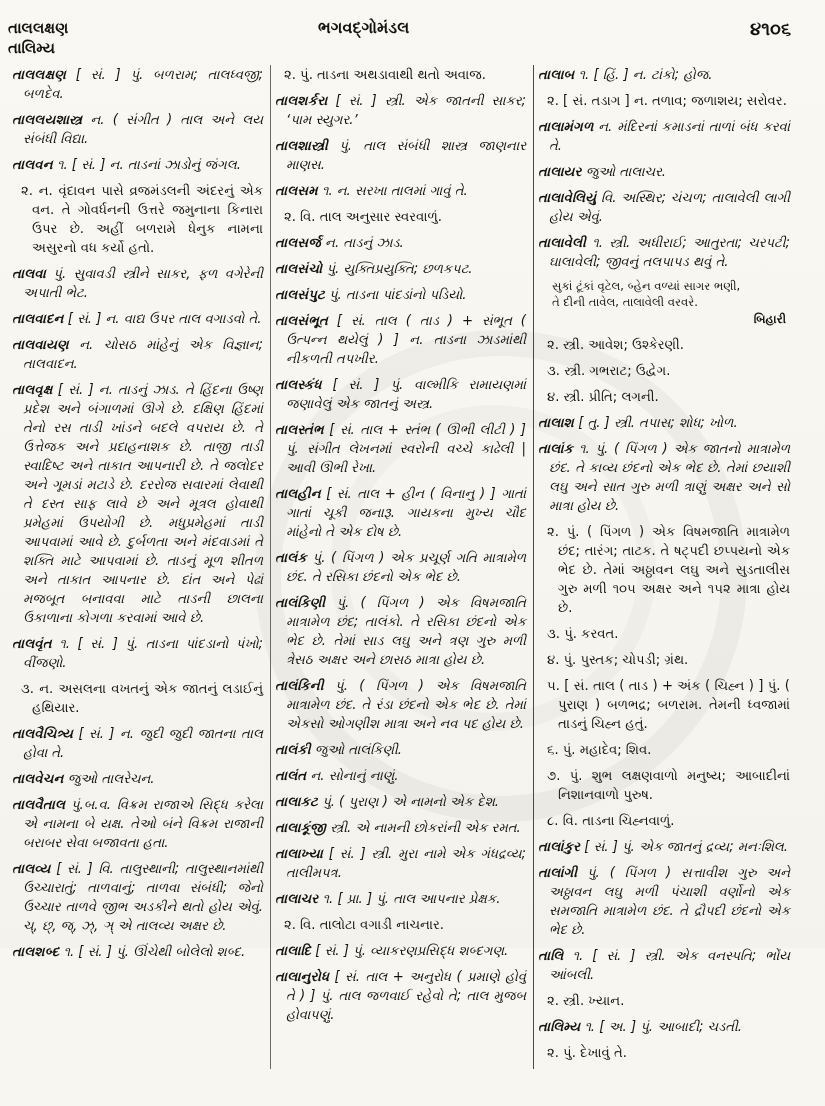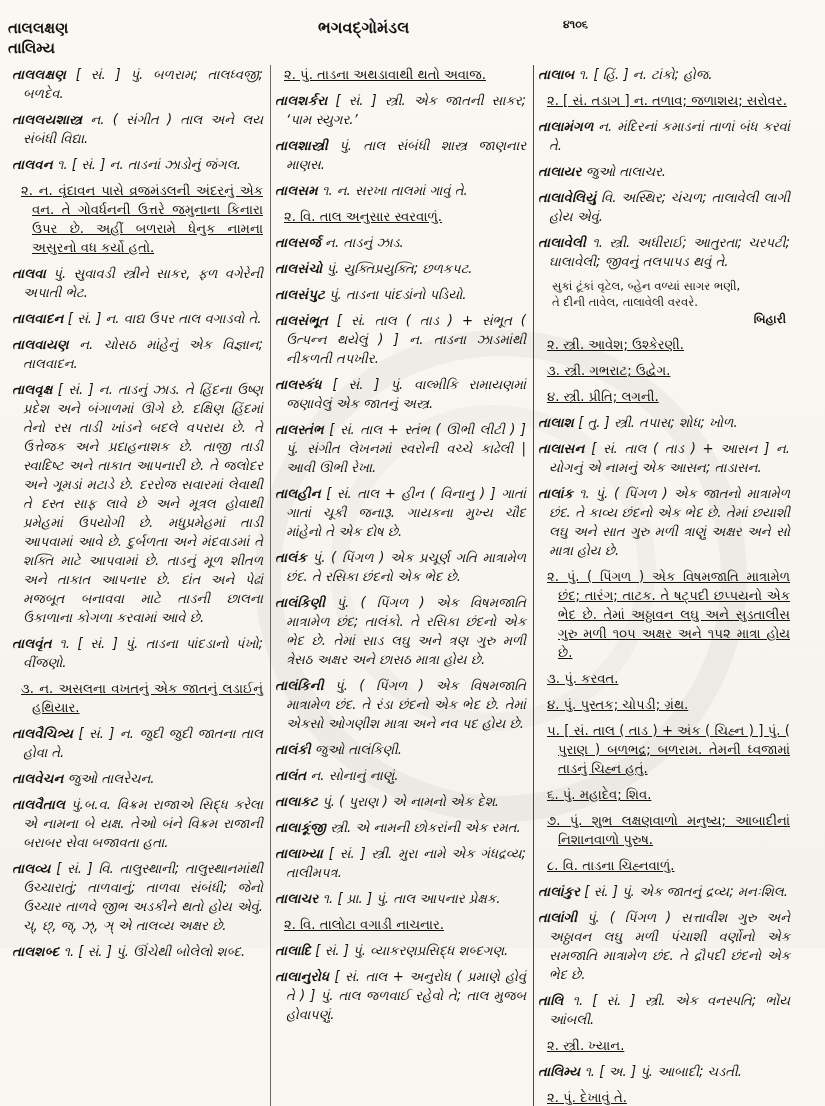--- a/index.html
+++ b/index.html
@@ -31,38 +31,38 @@
     border-radius:50%;
     pointer-events:none;
   }
   .header{
     display:flex;align-items:flex-start;
     margin-bottom:6px;
   }
   .catchwords{width:270px;line-height:1.35;}
   .catchword{font-weight:bold;font-size:15px;}
   .title{width:285px;text-align:left;font-weight:bold;font-size:16px;padding-left:40px;box-sizing:border-box;}
-  .pageno{flex:1;font-weight:bold;font-size:11px;padding-right:28px;}
+  .pageno{flex:1;text-align:right;font-weight:bold;font-size:18px;padding-right:28px;}
   .columns{
     display:flex;
     position:relative;
   }
   .col{
     width:263px;
     box-sizing:border-box;
     padding:0 7px 0 4px;
     font-size:13.2px;
     line-height:1.44;
     text-align:justify;
   }
   .col:nth-child(1){border-right:1px solid #6b6b66;}
   .col:nth-child(2){border-right:1.5px solid #4a4a45;}
   .col p{margin:0 0 7px 0;}
   p.entry{text-indent:-11px;padding-left:11px;font-style:italic;}
-  p.sense{margin-left:9px;text-indent:-11px;padding-left:11px;text-decoration:underline;}
+  p.sense{margin-left:9px;text-indent:-11px;padding-left:11px;}
   b.hw{font-weight:bold;letter-spacing:.2px;}
   .verse{font-size:11.6px;line-height:1.45;margin:0 0 7px 14px;text-align:left;}
   .verse .attrib{text-align:right;padding-right:4px;font-weight:bold;}
 </style>
 </head>
 <body>
 
 <div class="page">
   <div class="watermark"></div>
   <div class="watermark2"></div>
@@ -129,21 +129,20 @@
         <p class="entry"><b class="hw">તાલાવેલી</b> <span>૧. સ્ત્રી. અધીરાઈ; આતુરતા; ચરપટી; ઘાલાવેલી; જીવનું તલપાપડ થવું તે.</span></p>
         <div class="verse">
           <div>સુકાં ટૂંકાં વૃટેલ, બ્હેન વળ્યાં સાગર ભણી,</div>
           <div>તે દીની તાવેલ, તાલાવેલી વરવરે.</div>
           <div class="attrib">બિહારી</div>
         </div>
         <p class="sense"><span>૨. સ્ત્રી. આવેશ; ઉશ્કેરણી.</span></p>
         <p class="sense"><span>૩. સ્ત્રી. ગભરાટ; ઉદ્વેગ.</span></p>
         <p class="sense"><span>૪. સ્ત્રી. પ્રીતિ; લગની.</span></p>
         <p class="entry"><b class="hw">તાલાશ</b> <span>[ તુ. ] સ્ત્રી. તપાસ; શોધ; ખોળ.</span></p>
-        <p class="entry"><b class="hw">તાલાસન</b> <span>[ સં. તાલ ( તાડ ) + આસન ] ન. યોગનું એ નામનું એક આસન; તાડાસન.</span></p>
         <p class="entry"><b class="hw">તાલાંક</b> <span>૧. પું. ( પિંગળ ) એક જાતનો માત્રામેળ છંદ. તે કાવ્ય છંદનો એક ભેદ છે. તેમાં છયાશી લઘુ અને સાત ગુરુ મળી ત્રાણું અક્ષર અને સો માત્રા હોય છે.</span></p>
         <p class="sense"><span>૨. પું. ( પિંગળ ) એક વિષમજાતિ માત્રામેળ છંદ; તારંગ; તાટક. તે ષટ્પદી છપ્પયનો એક ભેદ છે. તેમાં અઠ્ઠાવન લઘુ અને સુડતાલીસ ગુરુ મળી ૧૦૫ અક્ષર અને ૧૫૨ માત્રા હોય છે.</span></p>
         <p class="sense"><span>૩. પું. કરવત.</span></p>
         <p class="sense"><span>૪. પું. પુસ્તક; ચોપડી; ગ્રંથ.</span></p>
         <p class="sense"><span>૫. [ સં. તાલ ( તાડ ) + અંક ( ચિહ્ન ) ] પું. ( પુરાણ ) બળભદ્ર; બળરામ. તેમની ધ્વજામાં તાડનું ચિહ્ન હતું.</span></p>
         <p class="sense"><span>૬. પું. મહાદેવ; શિવ.</span></p>
         <p class="sense"><span>૭. પું. શુભ લક્ષણવાળો મનુષ્ય; આબાદીનાં નિશાનવાળો પુરુષ.</span></p>
         <p class="sense"><span>૮. વિ. તાડના ચિહ્નવાળું.</span></p>
         <p class="entry"><b class="hw">તાલાંકુર</b> <span>[ સં. ] પું. એક જાતનું દ્રવ્ય; મનઃશિલ.</span></p>
         <p class="entry"><b class="hw">તાલાંગી</b> <span>પું. ( પિંગળ ) સત્તાવીશ ગુરુ અને અઠ્ઠાવન લઘુ મળી પંચાશી વર્ણોનો એક સમજાતિ માત્રામેળ છંદ. તે દ્રૌપદી છંદનો એક ભેદ છે.</span></p>

